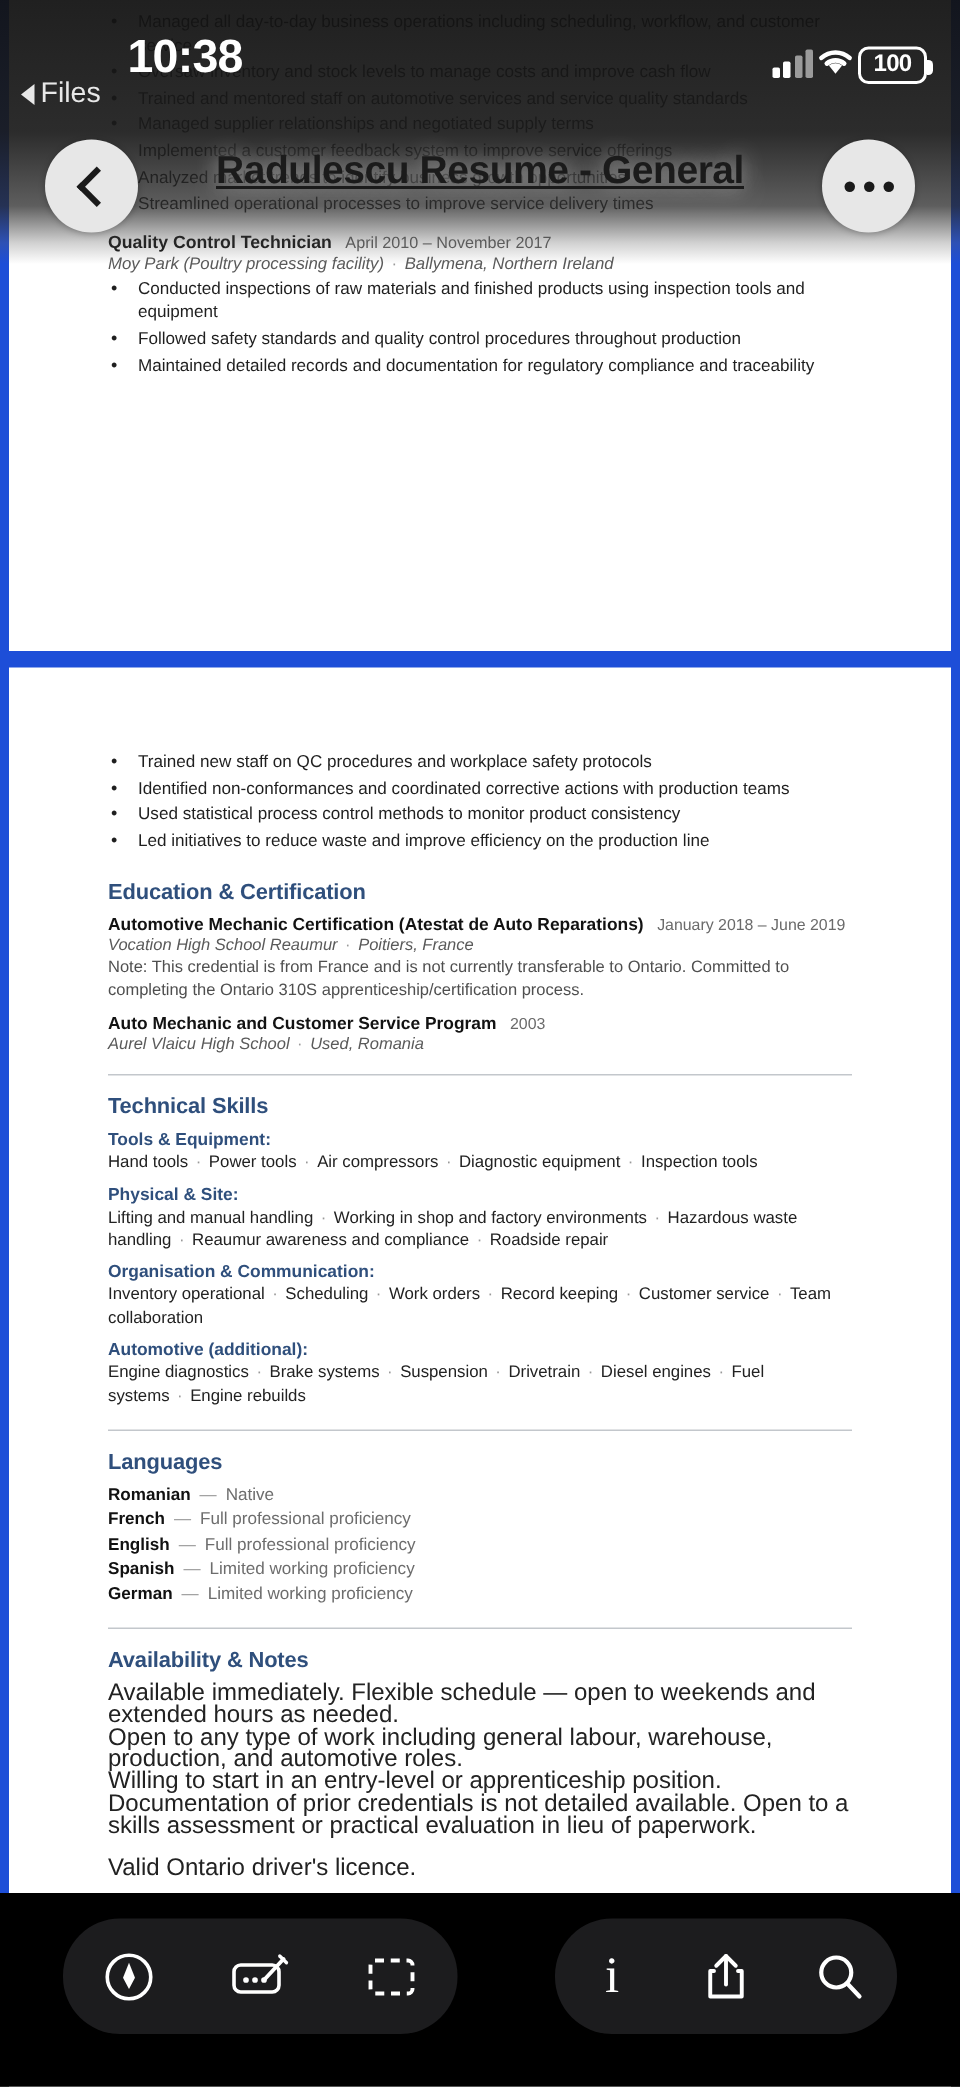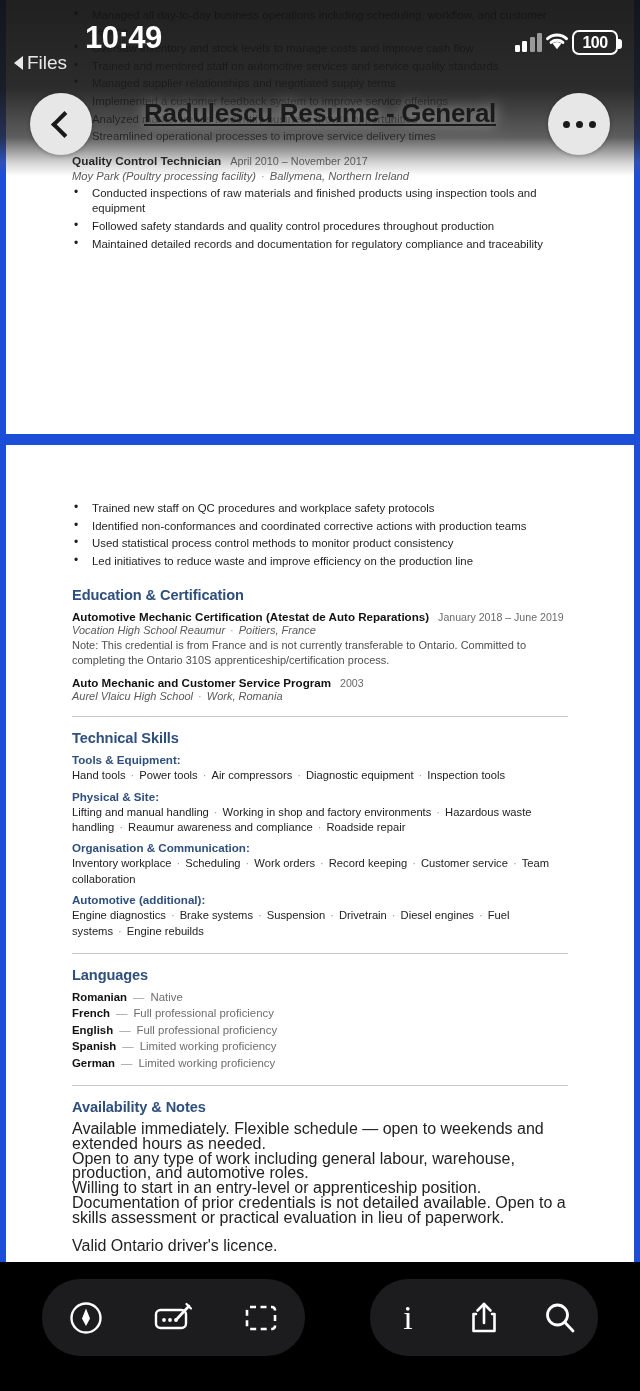--- a/index.html
+++ b/index.html
@@ -205,36 +205,36 @@
           </div>
           <div class="edu-note">Note: This credential is from France and is not currently transferable to Ontario. Committed to completing the Ontario 310S apprenticeship/certification process.</div>
         </div>
 
         <div class="edu-block">
           <div class="edu-head">
             <span class="edu-title">Auto Mechanic and Customer Service Program</span>
             <span class="edu-dates">2003</span>
           </div>
           <div class="edu-sub">
-            <span>Aurel Vlaicu High School</span><span class="sep">·</span><span>Work, Romania</span>
+            <span>Aurel Vlaicu High School</span><span class="sep">·</span><span>Used, Romania</span>
           </div>
         </div>
 
         <div class="rule"></div>
 
         <div class="sec-title">Technical Skills</div>
 
         <div class="skill-cat">Tools &amp; Equipment:</div>
         <div class="skill-list"><span>Hand tools</span><span class="sep">·</span><span>Power tools</span><span class="sep">·</span><span>Air compressors</span><span class="sep">·</span><span>Diagnostic equipment</span><span class="sep">·</span><span>Inspection tools</span></div>
 
         <div class="skill-cat">Physical &amp; Site:</div>
         <div class="skill-list"><span>Lifting and manual handling</span><span class="sep">·</span><span>Working in shop and factory environments</span><span class="sep">·</span><span>Hazardous waste handling</span><span class="sep">·</span><span>Reaumur awareness and compliance</span><span class="sep">·</span><span>Roadside repair</span></div>
 
         <div class="skill-cat">Organisation &amp; Communication:</div>
-        <div class="skill-list"><span>Inventory workplace</span><span class="sep">·</span><span>Scheduling</span><span class="sep">·</span><span>Work orders</span><span class="sep">·</span><span>Record keeping</span><span class="sep">·</span><span>Customer service</span><span class="sep">·</span><span>Team collaboration</span></div>
+        <div class="skill-list"><span>Inventory operational</span><span class="sep">·</span><span>Scheduling</span><span class="sep">·</span><span>Work orders</span><span class="sep">·</span><span>Record keeping</span><span class="sep">·</span><span>Customer service</span><span class="sep">·</span><span>Team collaboration</span></div>
 
         <div class="skill-cat">Automotive (additional):</div>
         <div class="skill-list"><span>Engine diagnostics</span><span class="sep">·</span><span>Brake systems</span><span class="sep">·</span><span>Suspension</span><span class="sep">·</span><span>Drivetrain</span><span class="sep">·</span><span>Diesel engines</span><span class="sep">·</span><span>Fuel systems</span><span class="sep">·</span><span>Engine rebuilds</span></div>
 
         <div class="rule"></div>
 
         <div class="sec-title">Languages</div>
 
         <div class="lang-row">
           <span class="lang-name">Romanian</span><span class="lang-dash">—</span><span class="lang-level">Native</span>
@@ -274,21 +274,21 @@
   </div>
   <div class="circle-btn right">
     <span class="dots">
         <i></i>
         <i></i>
         <i></i>
       </span>
   </div>
 
   <div class="statusbar">
-    <div class="clock">10:49</div>
+    <div class="clock">10:38</div>
     <div class="back-files">
       <span class="tri"></span>
       <span>Files</span>
     </div>
     <div class="status-right">
       <span class="cell-bars">
           <i></i>
           <i></i>
           <i></i>
           <i></i>

